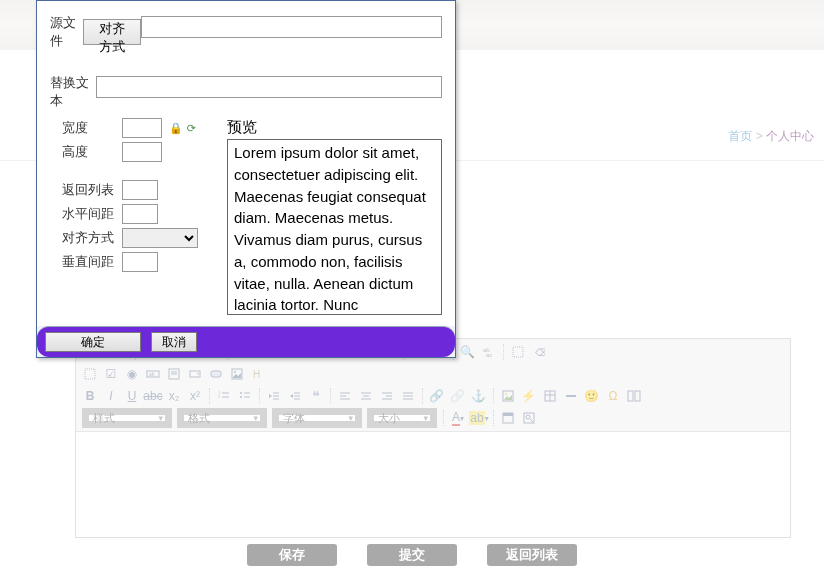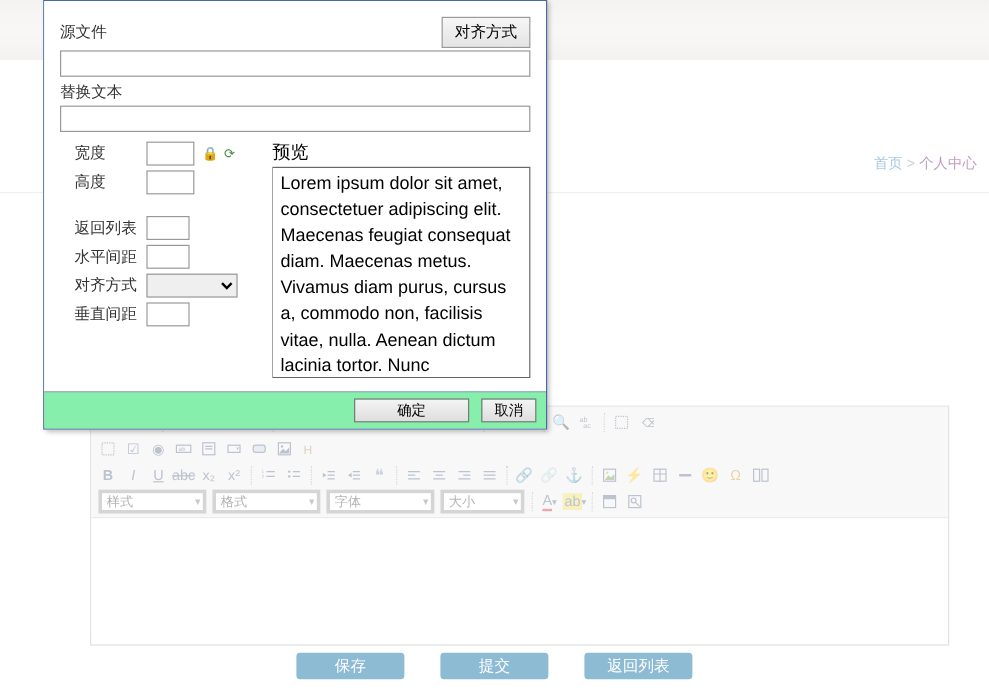--- a/index.html
+++ b/index.html
@@ -50,60 +50,61 @@
 .tb-sep { width: 0; border-left: 1px dotted #aaa; height: 16px; margin: 0 3px; }
 .tb-btn {
   width: 20px; height: 20px;
   display: inline-flex; align-items: center; justify-content: center;
   color: #6a7a95; font-size: 12px;
   cursor: pointer; border-radius: 2px;
 }
 .tb-combo {
   display: inline-flex; align-items: center;
   height: 20px; min-width: 40px;
-  background: #fff; border: 3px solid #a3a3a3;
+  background: #fff; border: 7px solid #a3a3a3;
   font-size: 11px; padding: 0 2px 0 4px; color: #555;
   margin: 0 2px;
 }
 .tb-combo .arrow { margin-left: auto; font-size: 9px; color: #888; }
 .editor-content {
   height: 90px; background: #fff;
 }
 
 .bottom-btns {
   position: absolute;
   top: 544px; left: 0; right: 0;
   display: flex; gap: 30px; justify-content: center;
   z-index: 2;
 }
 .bottom-btn {
   width: 90px; height: 22px;
-  background: #0369a1;
+  background: #404040;
   color: #fff; font-size: 13px;
   border-radius: 3px;
   display: flex; align-items: center; justify-content: center;
   cursor: pointer;
+  font-weight: bold;
 }
 
 
 .dialog {
   position: absolute;
   top: 0; left: 36px; width: 420px;
   border: 1px solid #4a6a9e;
   background: #eef2f9;
   box-shadow: 2px 2px 4px rgba(0,0,0,0.25);
   z-index: 20;
 }
 .dialog-body {
   padding: 8px 12px 10px 12px;
   background: #fff;
   border: 1px solid #fff;
 }
 .dialog .row { display: flex; align-items: center; margin-top: 4px; }
-.dialog .row.col { flex-direction: column; align-items: stretch; }
+.dialog .row.col { flex-direction: row; align-items: stretch; }
 .dialog label { font-size: 13px; color: #333; }
 .dialog .wide-input {
   width: 100%; height: 22px; border: 1px solid #999; background: #fff; margin-top: 2px;
 }
 .dialog .browse-row { display: flex; align-items: center; gap: 6px; justify-content: space-between; }
 .browse-btn {
   height: 26px; padding: 0 10px;
   background: linear-gradient(#f6f6f6, #e4e4e4);
   border: 1px solid #999; font-size: 13px; cursor: pointer;
 }
@@ -116,23 +117,24 @@
 .lock-icons { display: inline-flex; gap: 4px; margin-left: 3px; color: #4a6a9e; font-size: 11px; }
 .dim-row.wide input { width: 36px; }
 .dim-row select { width: 76px; height: 20px; border: 1px solid #999; font-size: 12px; }
 .preview-label { font-size: 15px; margin-bottom: 2px; }
 .preview-box {
   width: 100%; height: 176px; border: 1px solid #666;
   background: #fff; font-size: 15px; font-family: "Segoe UI", sans-serif;
   padding: 2px 6px; overflow-y: scroll; line-height: 1.45;
 }
 .dialog-footer {
-  background: #86efac; padding: 5px 8px;
-  display: flex; justify-content: flex-end; gap: 10px;
+  background: #6d28d9; padding: 5px 8px;
+  display: flex; justify-content: flex-start; gap: 10px;
   border-top: 1px solid #9ab;
+  border-radius: 12px;
 }
 .dlg-btn {
   height: 20px; min-width: 46px; padding: 0 10px;
   background: linear-gradient(#f4f4f4, #dedede);
   border: 1px solid #7a7a7a; font-size: 12px; cursor: pointer;
 }
 .dlg-btn.primary { min-width: 96px; }
 
 .src-txt { font-size: 10px; color: #6a7a95; }
 svg { display: block; }
@@ -460,21 +462,21 @@
 
 <div class="dialog">
   <div class="dialog-body">
     <div class="row col">
       <div class="browse-row">
         <label>源文件</label>
         <button class="browse-btn">对齐方式</button>
       </div>
       <input class="wide-input" value="" style="">
     </div>
-    <div class="row col" style="margin-top:4px">
+    <div class="row col" style="margin-top:24px">
       <label>替换文本</label>
       <input class="wide-input" value="" style="">
     </div>
 
     <div class="two-col">
       <div class="left-col">
         <div class="dim-row">
           <label>宽度</label>
           <input value="" style="">
           <span class="lock-icons">

